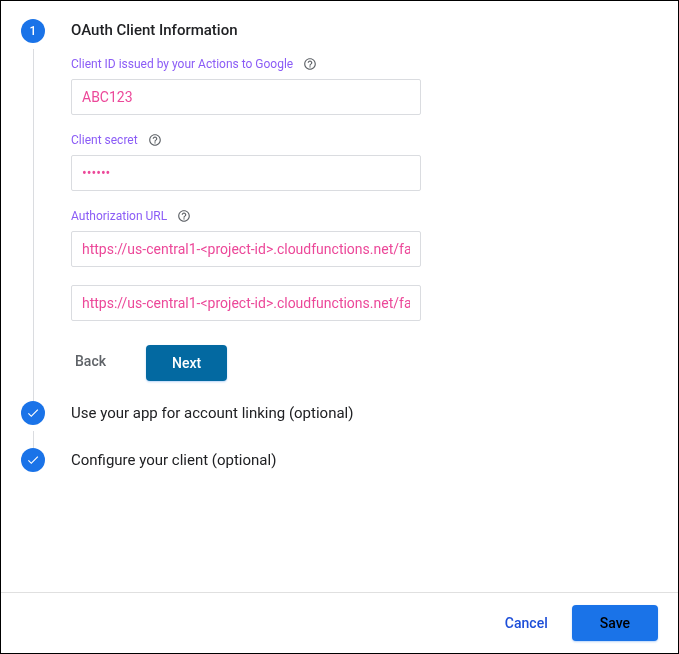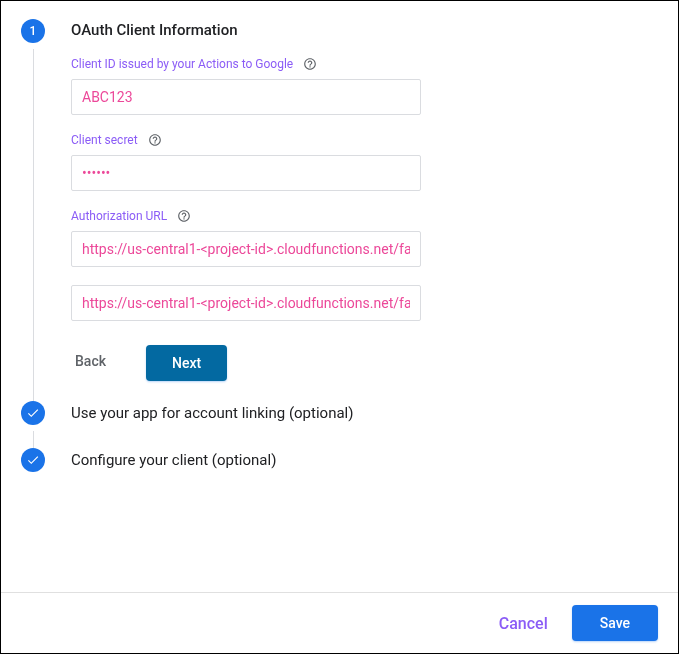--- a/index.html
+++ b/index.html
@@ -148,30 +148,30 @@
       border-top: 1px solid #e0e0e0;
       padding: 12px 20px;
       display: flex;
       justify-content: flex-end;
       gap: 14px;
       align-items: center;
     }
     .btn-cancel {
       background: transparent;
       border: none;
-      color: #8b5cf6;
-      font-size: 16px;
+      color: #1d4ed8;
+      font-size: 14px;
       font-weight: 500;
       cursor: pointer;
       padding: 8px 10px;
       font-family: inherit;
     }
     .btn-save {
       background: #1a73e8;
-      color: #ffffff;
+      color: #000000;
       border: none;
       border-radius: 4px;
       padding: 0 28px;
       height: 36px;
       font-size: 14px;
       font-weight: 500;
       cursor: pointer;
       font-family: inherit;
       box-shadow: 0 1px 2px rgba(26,115,232,0.3);
     }

